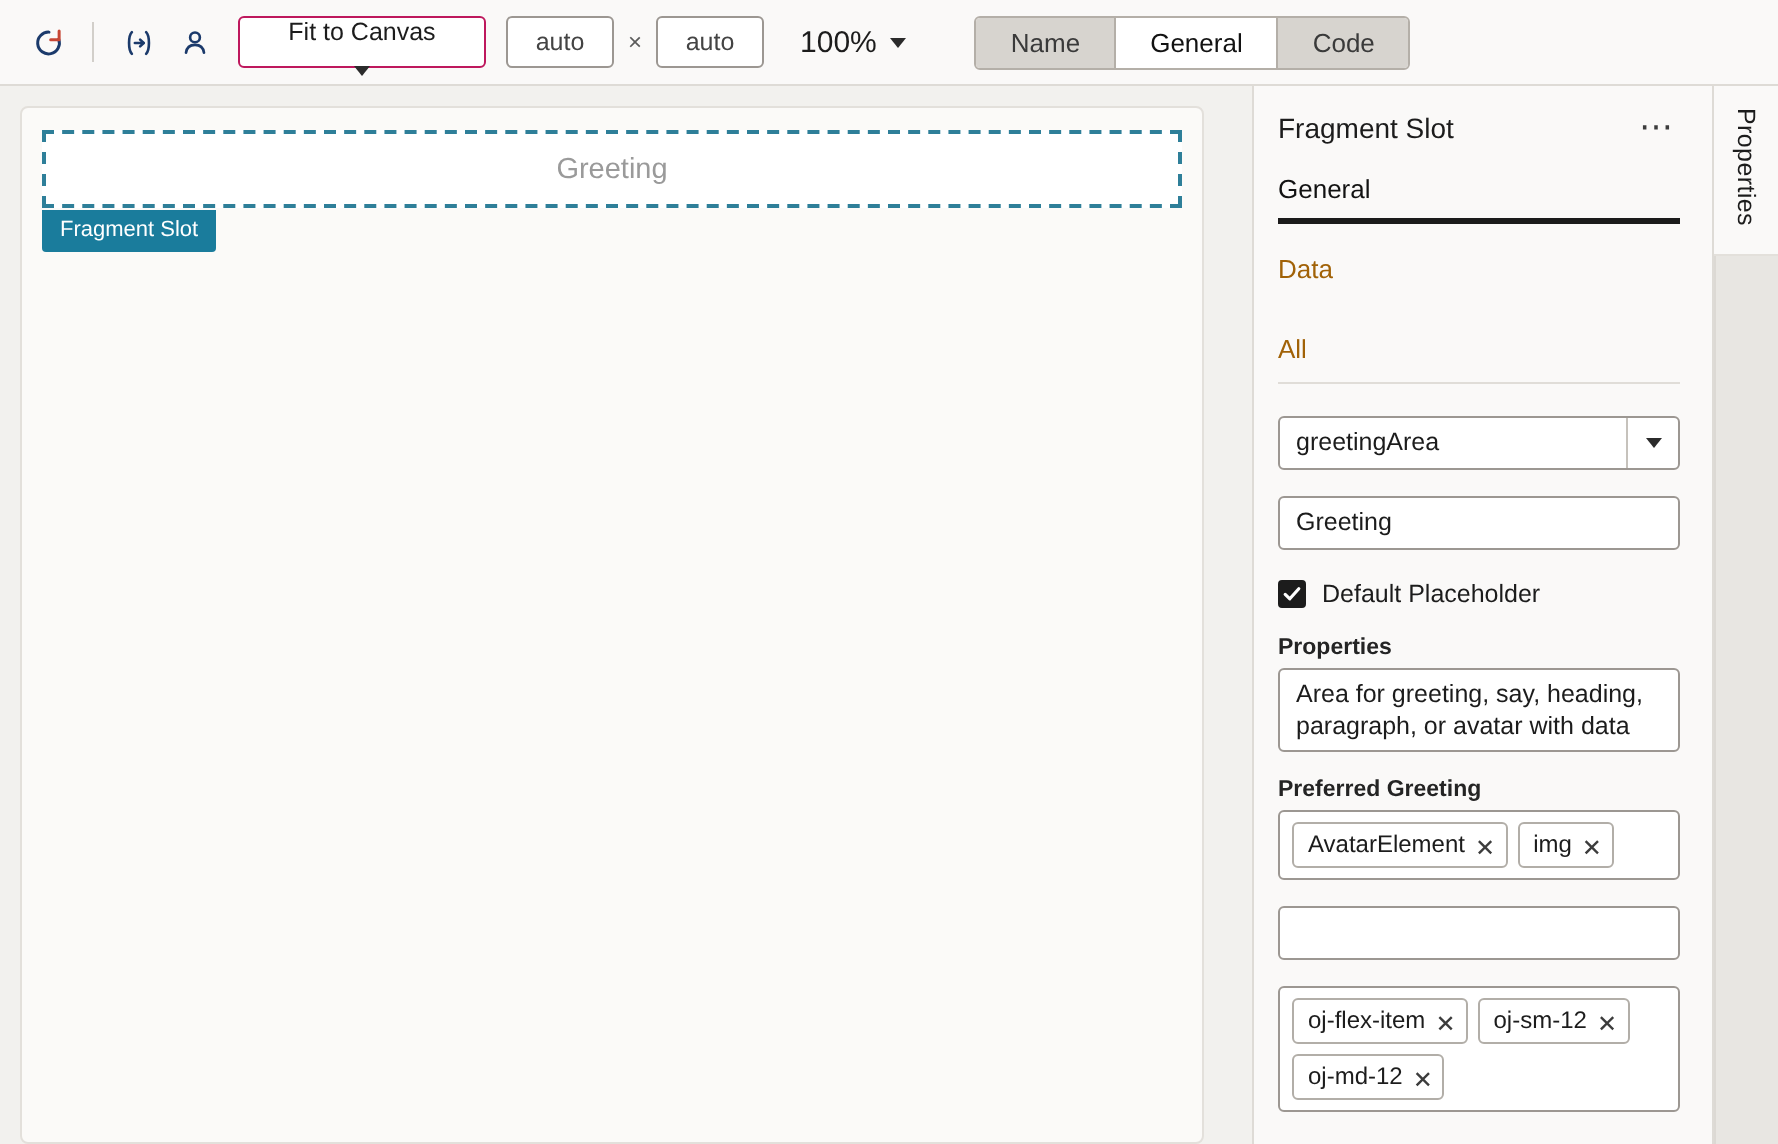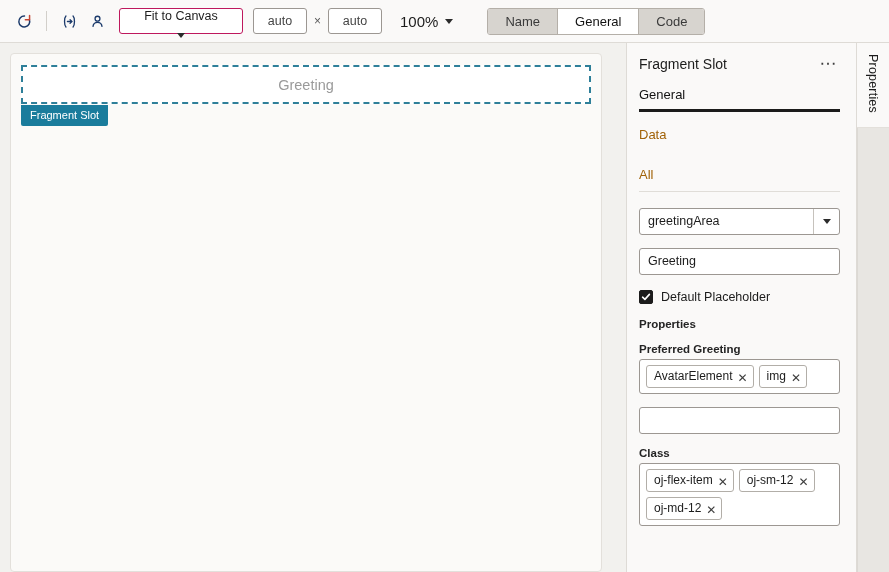--- a/index.html
+++ b/index.html
@@ -466,20 +466,21 @@
         <span class="chk">
           <svg width="10" height="10" viewBox="0 0 10 10">
             <path d="M1.6 5.2 L3.9 7.4 L8.4 2.4" fill="none" stroke="#ffffff" stroke-width="1.6" stroke-linecap="round" stroke-linejoin="round"></path>
           </svg>
         </span>
         <span class="chk-label">Default Placeholder</span>
       </div>
 
       <div class="field">
         <span class="f-label">Properties</span>
+        <div class="f-textarea">Area for greeting, say, heading, paragraph, or avatar with data</div>
       </div>
 
       <div class="field">
         <span class="f-label">Preferred Greeting</span>
         <div class="chipbox">
           <span class="chip">
             <span>AvatarElement</span>
             <span class="chip-x">✕</span>
           </span>
           <span class="chip">
@@ -487,21 +488,20 @@
             <span class="chip-x">✕</span>
           </span>
         </div>
       </div>
 
       <div class="field">
         <div class="f-empty"></div>
       </div>
 
       <div class="field">
-        <span class="f-label">Class</span>
         <div class="chipbox">
           <span class="chip">
             <span>oj-flex-item</span>
             <span class="chip-x">✕</span>
           </span>
           <span class="chip">
             <span>oj-sm-12</span>
             <span class="chip-x">✕</span>
           </span>
           <span class="chip">

